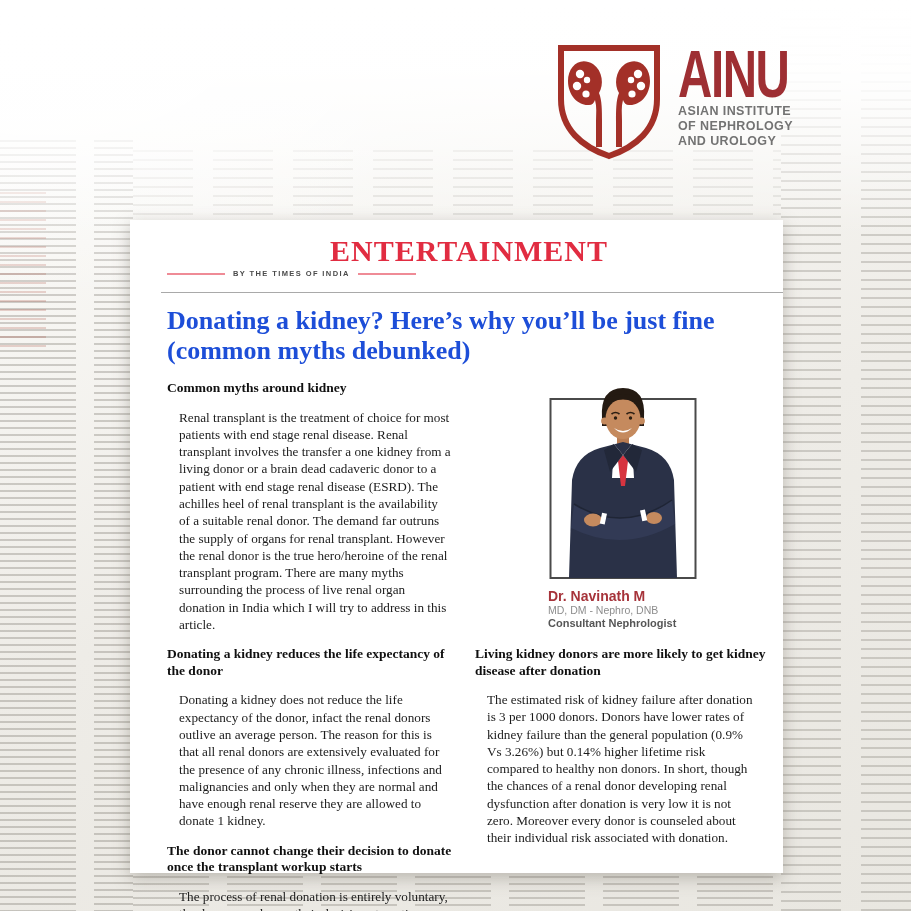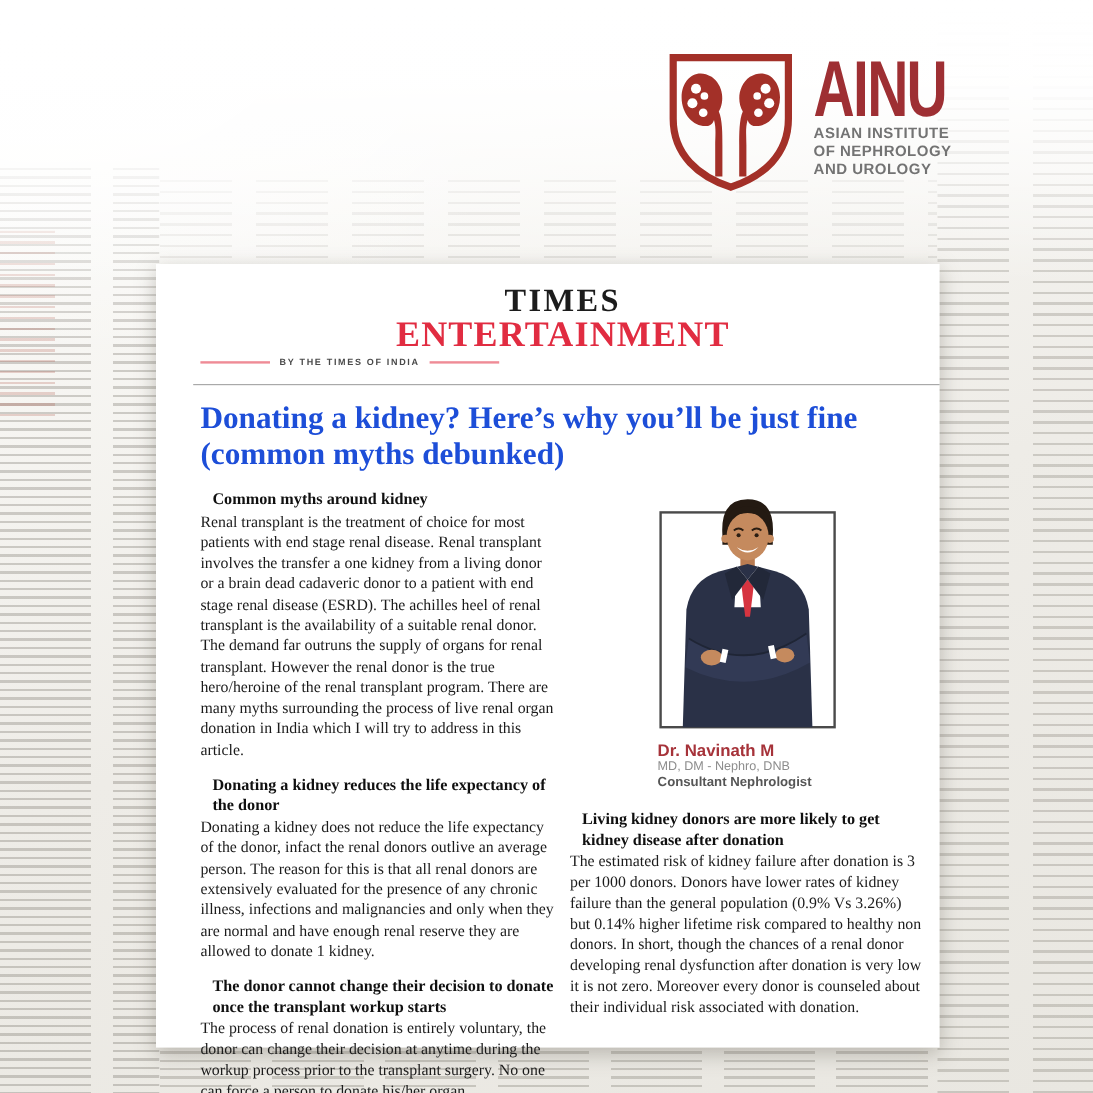--- a/index.html
+++ b/index.html
@@ -61,22 +61,22 @@
     content:"";display:inline-block;width:58px;height:2px;background:#ef8b96;
   }
   .divider{border:none;border-top:1px solid #a9a9a9;margin:14px 0 0 -6px;width:622px;}
   .title{
     font-size:26px;font-weight:bold;color:#1d4ed8;line-height:30px;margin:13px 0 0 0;
   }
   .columns{display:flex;margin-top:14px;}
   .col-left{width:296px;}
   .col-right{width:296px;margin-left:12px;}
   .sec{margin-bottom:13px;}
-  .sec h3{font-size:13.5px;line-height:16.5px;margin:0 0 1px 10px;color:#101010;}
-  .sec p{font-size:13.2px;line-height:17.3px;margin:0;color:#1b1b1b;}
+  .sec h3{font-size:13.5px;line-height:16.5px;margin:0 0 1px 0;color:#101010;}
+  .sec p{font-size:13.2px;line-height:17.3px;margin:12px;color:#1b1b1b;}
   
   .photo-wrap{width:150px;margin:2px auto 0 auto;text-align:left;}
   .caption{font-family:"Liberation Sans",sans-serif;margin-top:4px;}
   .cap-name{color:#a6333a;font-weight:bold;font-size:14px;line-height:16px;}
   .cap-cred{color:#8d8d8d;font-size:10.5px;line-height:13px;}
   .cap-role{color:#565656;font-size:11px;line-height:13px;font-weight:bold;}
   .sec.right-sec{margin-top:16px;}
 </style>
 </head>
 <body>
@@ -113,21 +113,20 @@
       <div>ASIAN INSTITUTE</div>
       <div>OF NEPHROLOGY</div>
       <div>AND UROLOGY</div>
     </div>
   </div>
 </div>
 
 <div class="card">
 
   <div class="masthead">
-    <div class="mast-times">TIMES</div>
     <div class="mast-ent">ENTERTAINMENT</div>
     <div class="mast-tagline">
       <span>BY THE TIMES OF INDIA</span>
     </div>
   </div>
 
   <hr class="divider">
 
   <h1 class="title">
     <span>Donating a kidney? Here’s why you’ll be just fine</span><br>

